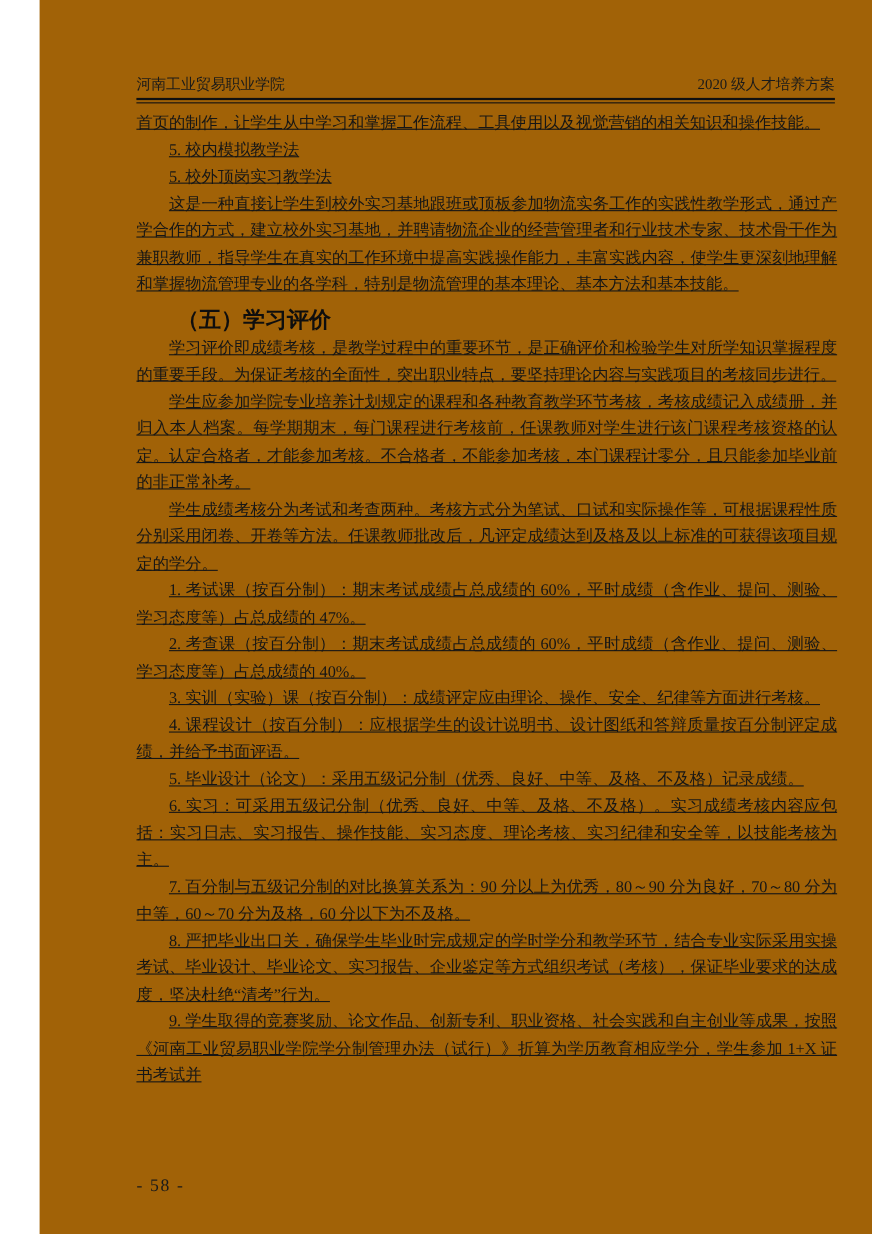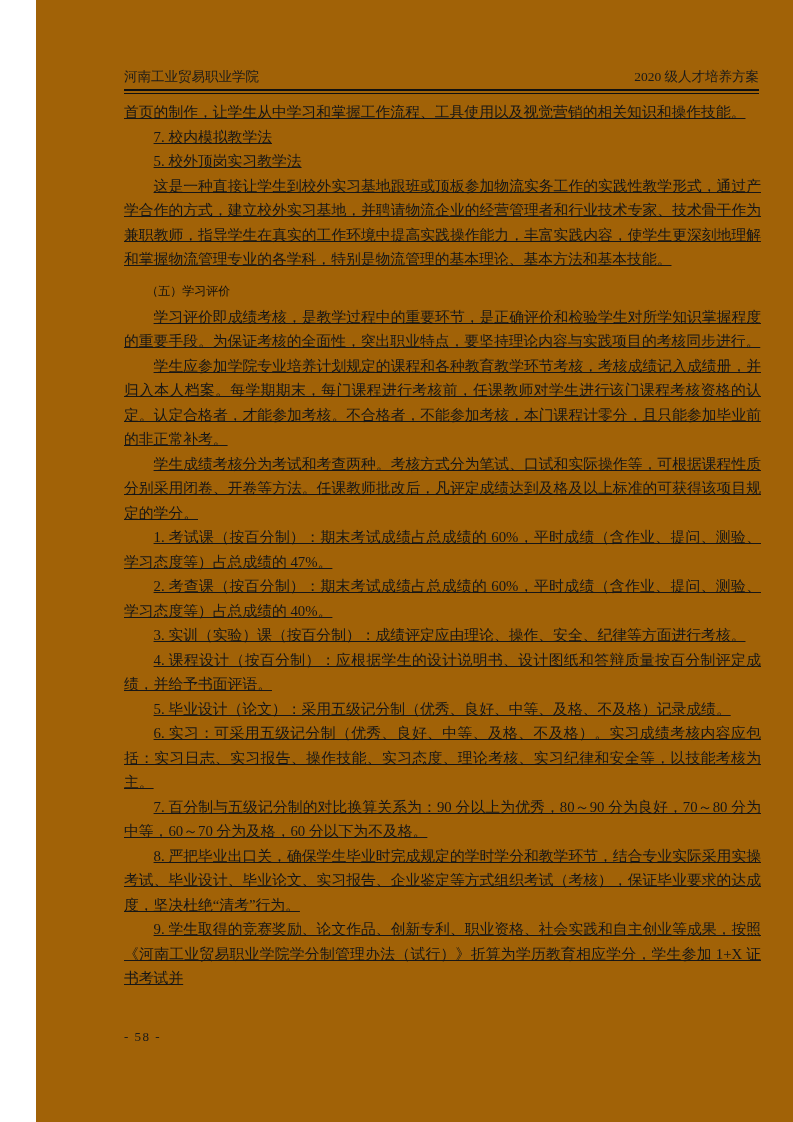--- a/index.html
+++ b/index.html
@@ -46,50 +46,50 @@
     color: #161616;
   }
   .para {
     margin: 0;
     text-indent: 2em;
     text-decoration: underline;
   }
   .para.no-indent { text-indent: 0; }
   .heading {
     margin: 6px 0 1px 0;
-    font-weight: normal;
-    font-size: 12px;
+    font-weight: bold;
+    font-size: 20px;
     line-height: 26px;
     text-indent: 1.85em;
     color: #0e0e0e;
   }
   .footer {
     position: absolute;
     left: 88px;
-    top: 1027px;
-    font-size: 13px;
+    top: 1069px;
+    font-size: 16px;
     line-height: 20px;
     letter-spacing: 1.5px;
     color: #1a1a1a;
   }
 </style>
 </head>
 <body>
 
 <div class="page">
 
   <div class="header">
     <span>河南工业贸易职业学院</span>
     <span>2020 级人才培养方案</span>
   </div>
   <div class="header-rule"></div>
 
   <div class="doc-body">
     <p class="para no-indent">首页的制作，让学生从中学习和掌握工作流程、工具使用以及视觉营销的相关知识和操作技能。</p>
-    <p class="para">7. 校内模拟教学法</p>
+    <p class="para">5. 校内模拟教学法</p>
     <p class="para">5. 校外顶岗实习教学法</p>
     <p class="para">这是一种直接让学生到校外实习基地跟班或顶板参加物流实务工作的实践性教学形式，通过产学合作的方式，建立校外实习基地，并聘请物流企业的经营管理者和行业技术专家、技术骨干作为兼职教师，指导学生在真实的工作环境中提高实践操作能力，丰富实践内容，使学生更深刻地理解和掌握物流管理专业的各学科，特别是物流管理的基本理论、基本方法和基本技能。</p>
     <p class="heading">（五）学习评价</p>
     <p class="para">学习评价即成绩考核，是教学过程中的重要环节，是正确评价和检验学生对所学知识掌握程度的重要手段。为保证考核的全面性，突出职业特点，要坚持理论内容与实践项目的考核同步进行。</p>
     <p class="para">学生应参加学院专业培养计划规定的课程和各种教育教学环节考核，考核成绩记入成绩册，并归入本人档案。每学期期末，每门课程进行考核前，任课教师对学生进行该门课程考核资格的认定。认定合格者，才能参加考核。不合格者，不能参加考核，本门课程计零分，且只能参加毕业前的非正常补考。</p>
     <p class="para">学生成绩考核分为考试和考查两种。考核方式分为笔试、口试和实际操作等，可根据课程性质分别采用闭卷、开卷等方法。任课教师批改后，凡评定成绩达到及格及以上标准的可获得该项目规定的学分。</p>
     <p class="para">1. 考试课（按百分制）：期末考试成绩占总成绩的 60%，平时成绩（含作业、提问、测验、学习态度等）占总成绩的 47%。</p>
     <p class="para">2. 考查课（按百分制）：期末考试成绩占总成绩的 60%，平时成绩（含作业、提问、测验、学习态度等）占总成绩的 40%。</p>
     <p class="para">3. 实训（实验）课（按百分制）：成绩评定应由理论、操作、安全、纪律等方面进行考核。</p>
     <p class="para">4. 课程设计（按百分制）：应根据学生的设计说明书、设计图纸和答辩质量按百分制评定成绩，并给予书面评语。</p>

